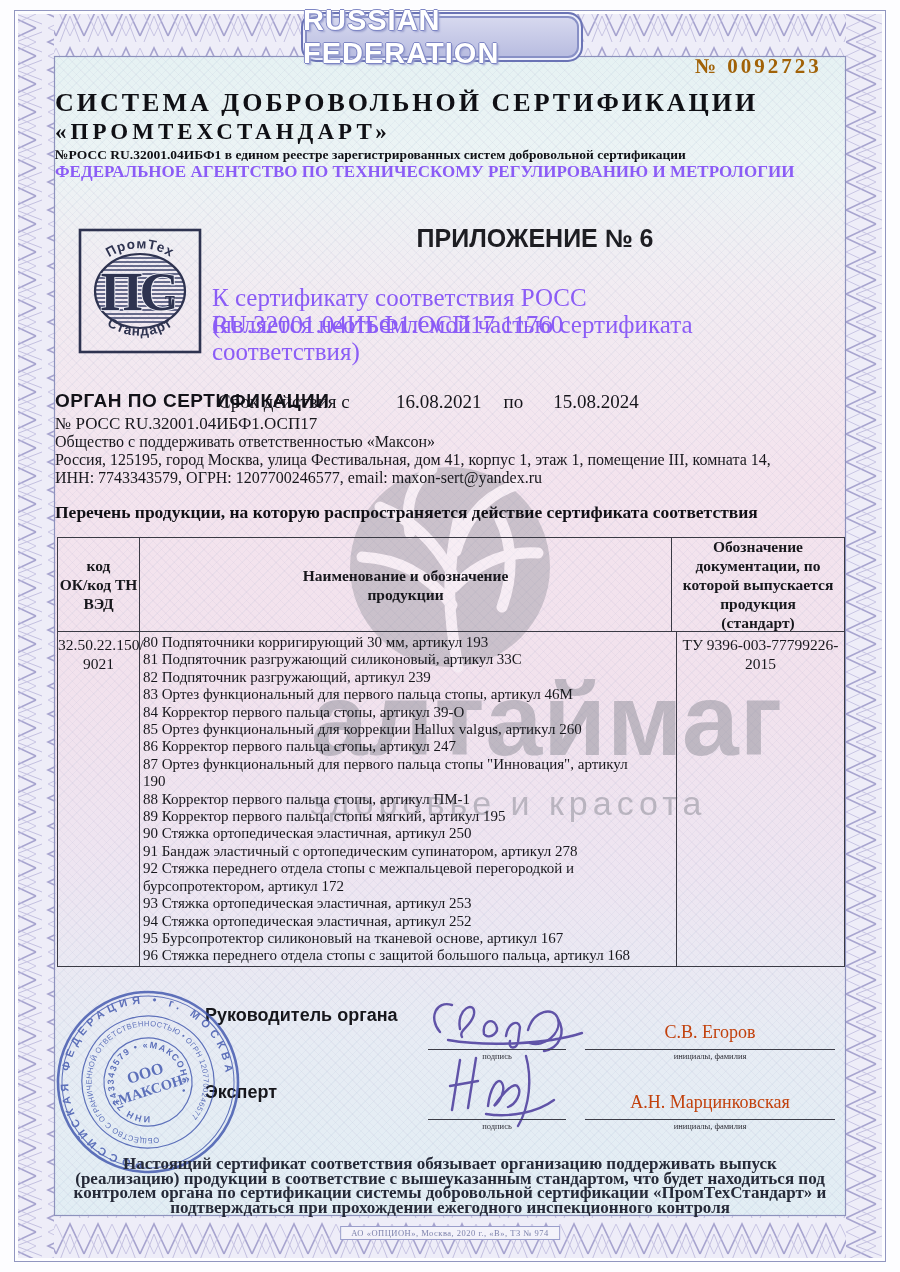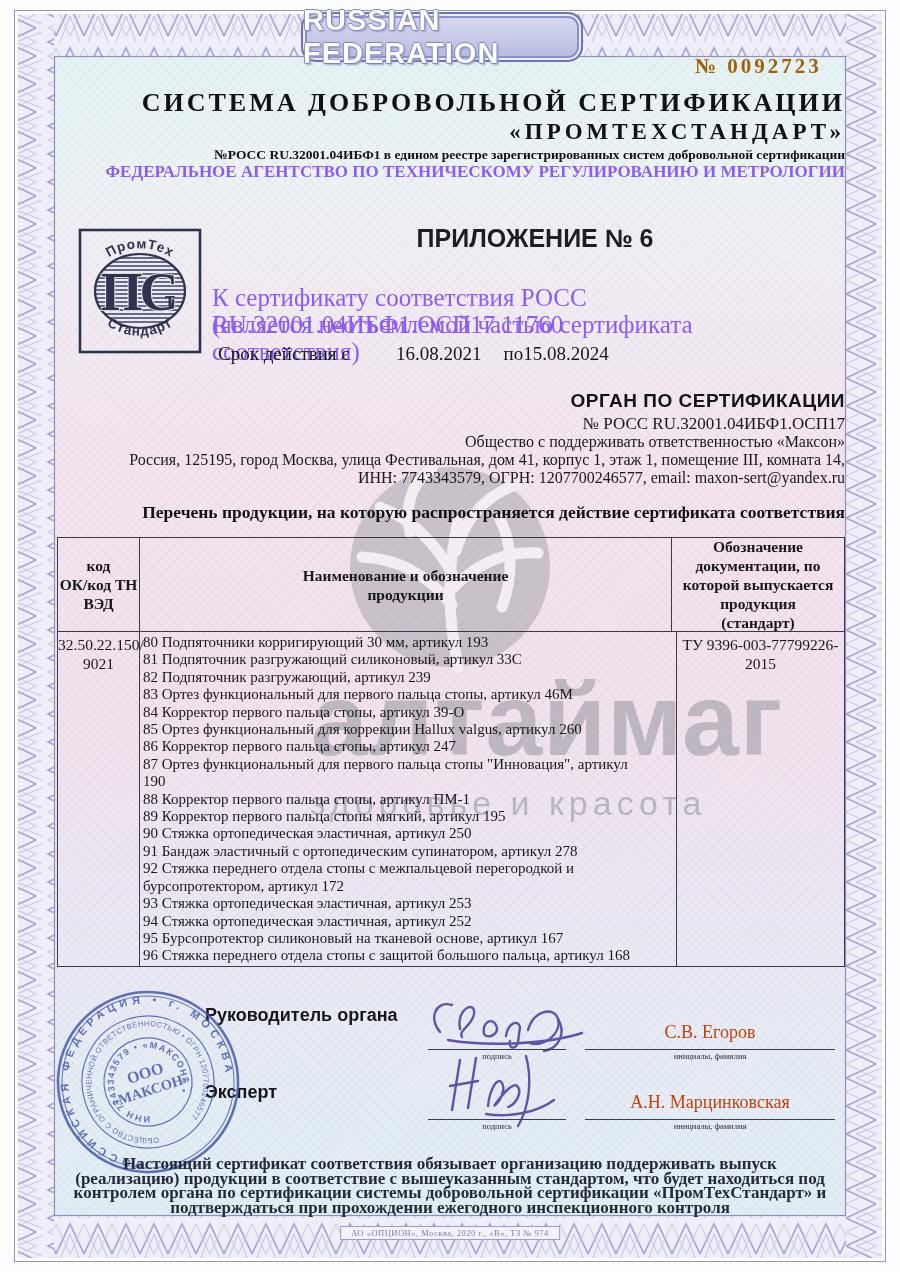--- a/index.html
+++ b/index.html
@@ -8,43 +8,43 @@
   .layer{position:absolute;inset:0;}
   
   .paper-bg{position:absolute;left:55px;top:56px;width:790px;height:1160px;
     background:linear-gradient(180deg,#e6f2f3 0%,#ecf4f5 9%,#f2ecf2 20%,#f4e4ee 36%,
                #f2e2ed 54%,#eee5f1 70%,#e7ecf4 85%,#e2eef4 100%);}
   .paper-bg:before{content:"";position:absolute;inset:0;
     background:repeating-linear-gradient(45deg,rgba(150,130,180,.07) 0 1px,transparent 1px 6px),
                repeating-linear-gradient(-45deg,rgba(110,150,185,.07) 0 1px,transparent 1px 6px);}
   .sans{font-family:"Liberation Sans",sans-serif;text-align:center;}
   .abs{position:absolute;}
-  .ctr{text-align:right;}
+  .ctr{text-align:left;}
   .pre{white-space:pre-line;}
   
   .badge{position:absolute;left:301px;top:12px;width:278px;height:46px;border:2px solid #6a73b5;
      border-radius:15px;background:linear-gradient(180deg,#d9dbf0,#b6badf);
      box-shadow:inset 0 0 0 2px #eceefb, inset 0 0 0 4px #8890c6;
      display:flex;align-items:center;justify-content:center;}
   .badge span{font-family:"Liberation Sans",sans-serif;font-weight:bold;font-size:29px;
      letter-spacing:1px;color:#fff;
      text-shadow:-1px 0 #7d85c4,1px 0 #7d85c4,0 -1px #7d85c4,0 1px #7d85c4,2px 2px 2px #9aa0cf;}
   .cert-no{position:absolute;left:695px;top:54px;width:170px;font-size:21px;letter-spacing:3px;
      color:#a16207;font-weight:bold;}
   .t1{left:55px;top:88px;width:790px;font-size:26px;font-weight:bold;letter-spacing:3px;color:#101015;}
   .t2{left:55px;top:119px;width:790px;font-size:23px;font-weight:bold;letter-spacing:4px;color:#101015;}
   .t3{left:55px;top:147px;width:790px;font-size:13.5px;font-weight:bold;color:#101015;}
   .t4{left:55px;top:162px;width:790px;font-size:17px;font-weight:bold;color:#8b5cf6;}
   .app-title{left:225px;top:224px;width:620px;font-size:25px;font-weight:bold;color:#1d1d22;text-align:center;}
   .cert-line{left:212px;top:284px;width:620px;font-size:25px;line-height:27px;color:#8b5cf6;}
   .validity{left:218px;top:343px;width:640px;font-size:19px;color:#15151a;}
   .validity .lbl{display:inline-block;width:150px;}
-  .validity .d1{display:inline-block;margin-left:28px;}
+  .validity .d1{display:inline-block;margin-left:28px;margin-top:48px;}
   .validity .po{display:inline-block;margin-left:22px;}
-  .validity .d2{display:inline-block;}
+  .validity .d2{display:inline-block;margin-left:30px;}
   .org-h{left:55px;top:390px;width:790px;font-size:19px;font-weight:bold;letter-spacing:.5px;color:#121218;}
   .org-n{left:55px;top:414px;width:790px;font-size:17px;}
   .org-l{left:55px;top:433px;width:790px;font-size:16px;}
   .org-a{left:55px;top:451px;width:790px;font-size:16px;}
   .org-i{left:55px;top:469px;width:790px;font-size:16px;}
   .list-h{left:55px;top:502px;width:790px;font-size:17.5px;font-weight:bold;color:#101015;}
   
   .tbl{position:absolute;left:57px;top:537px;width:786px;height:428px;border:1.6px solid #3a3a44;
        display:flex;flex-direction:column;}
   .tbl-head{display:flex;height:93px;border-bottom:1.6px solid #3a3a44;}

